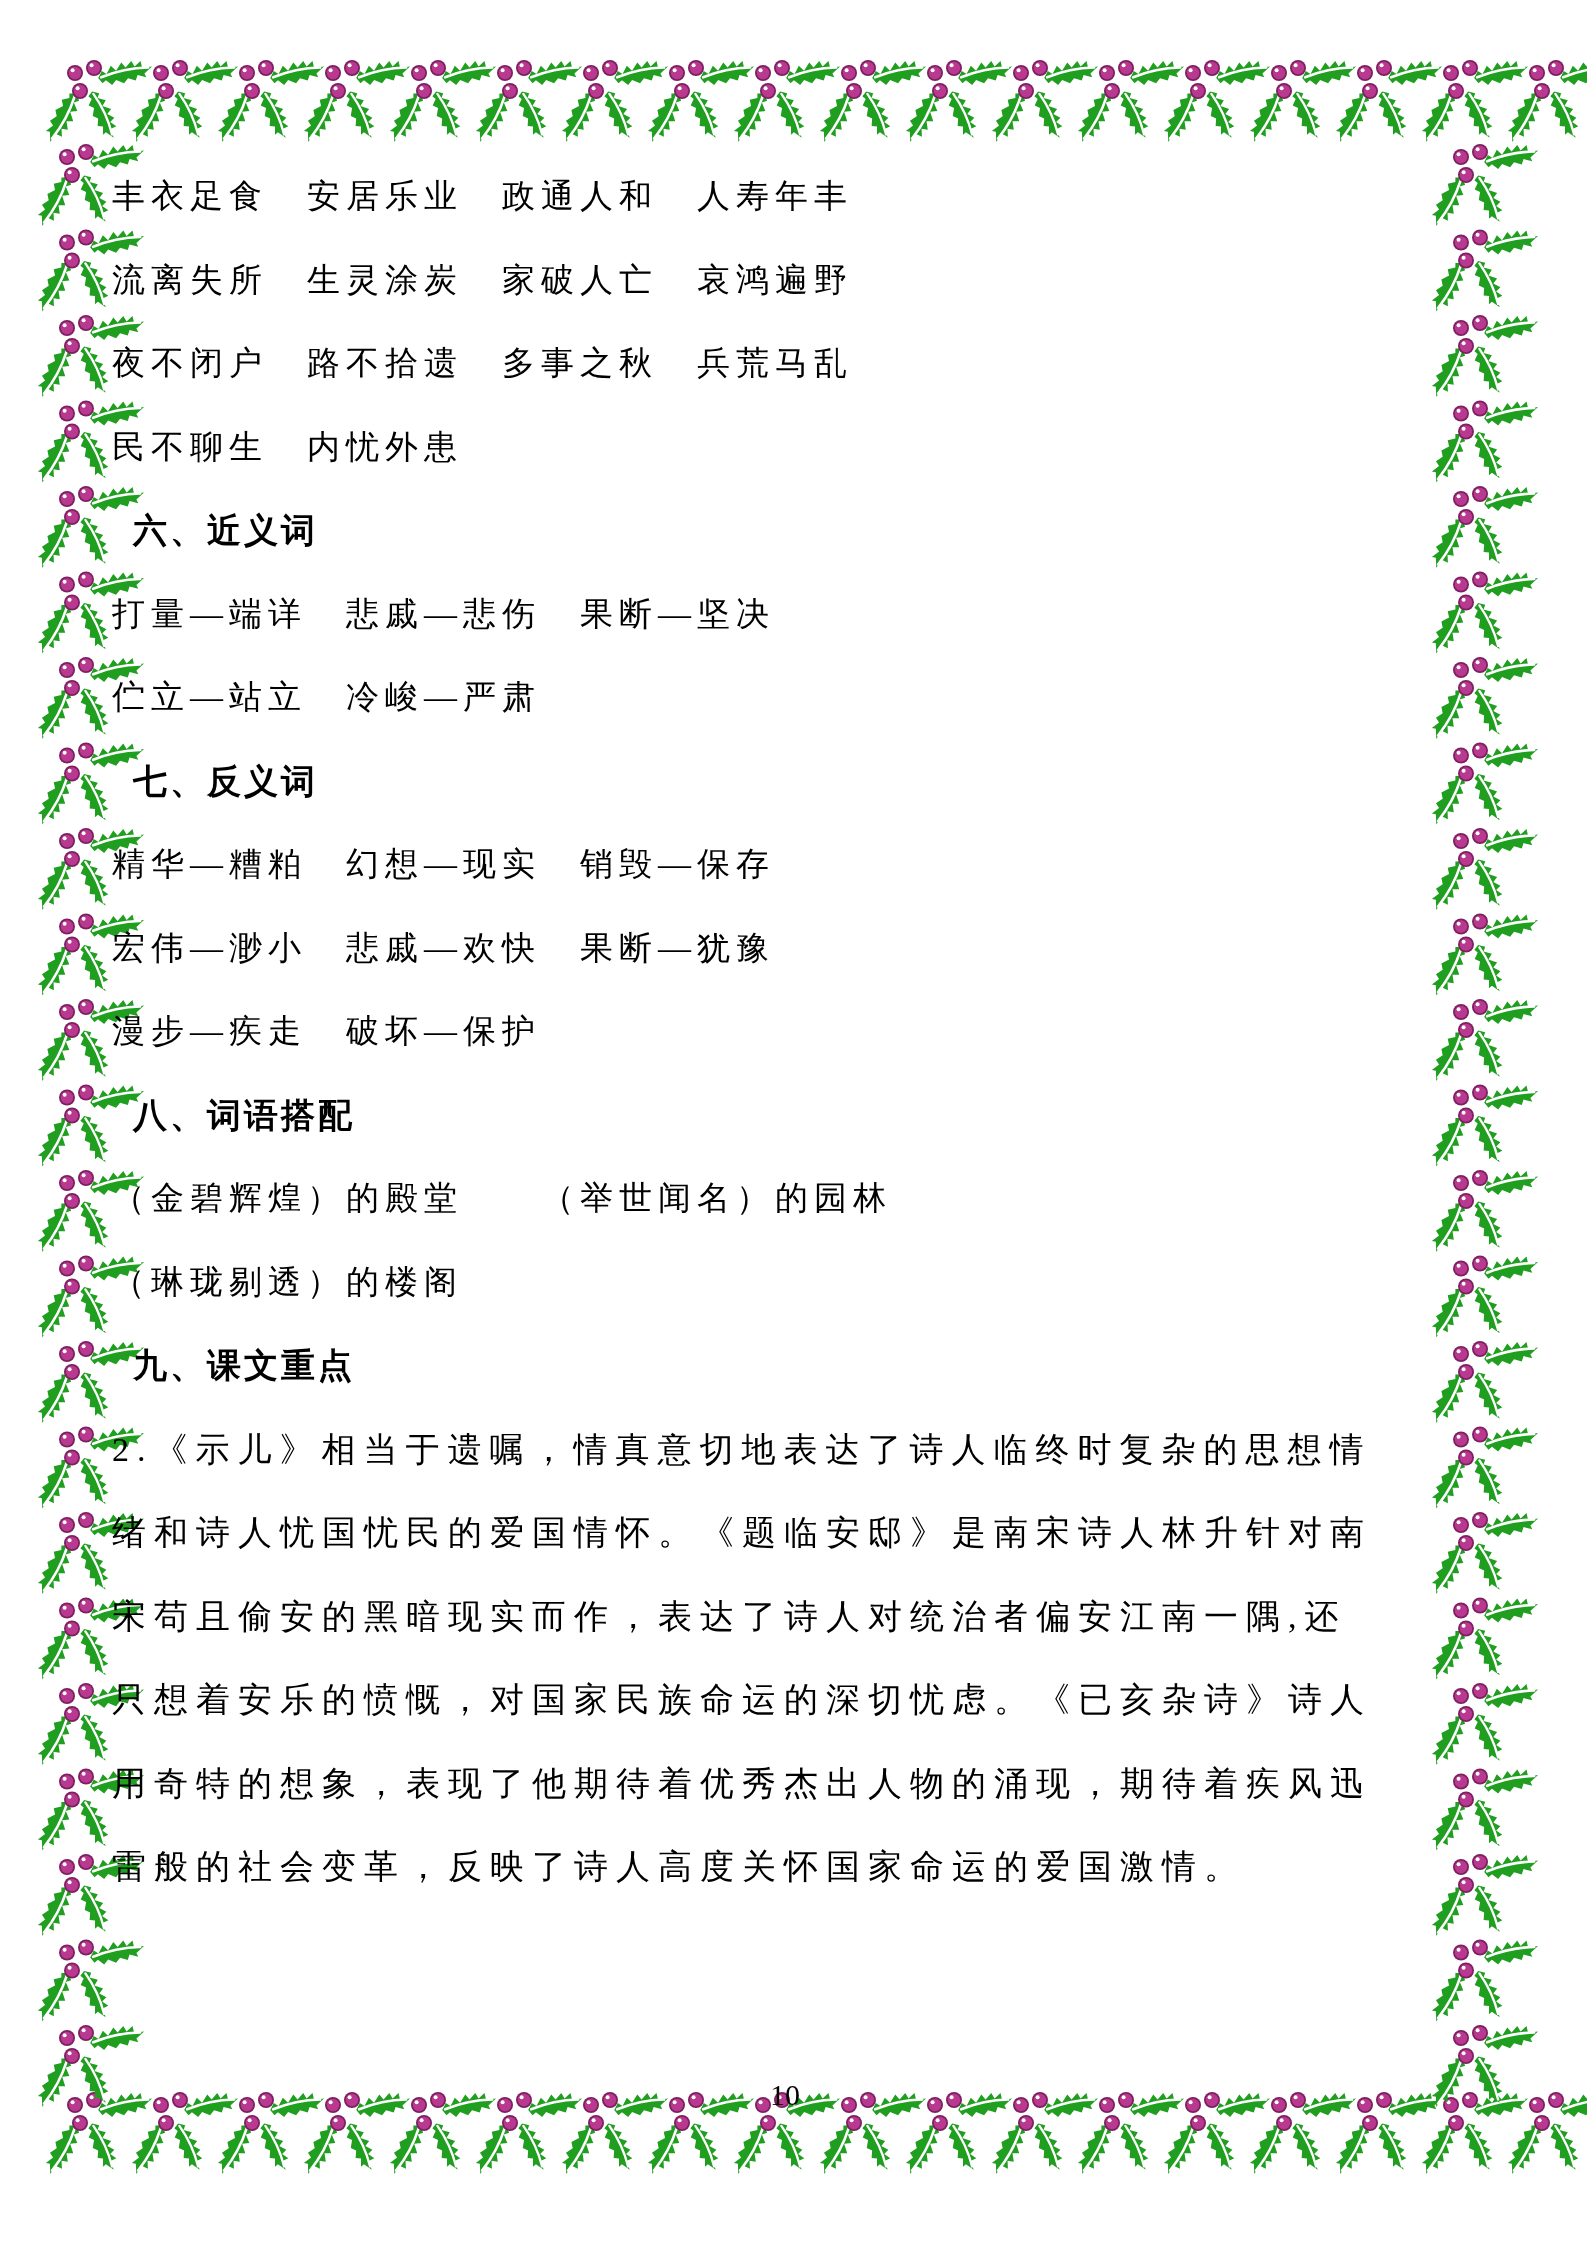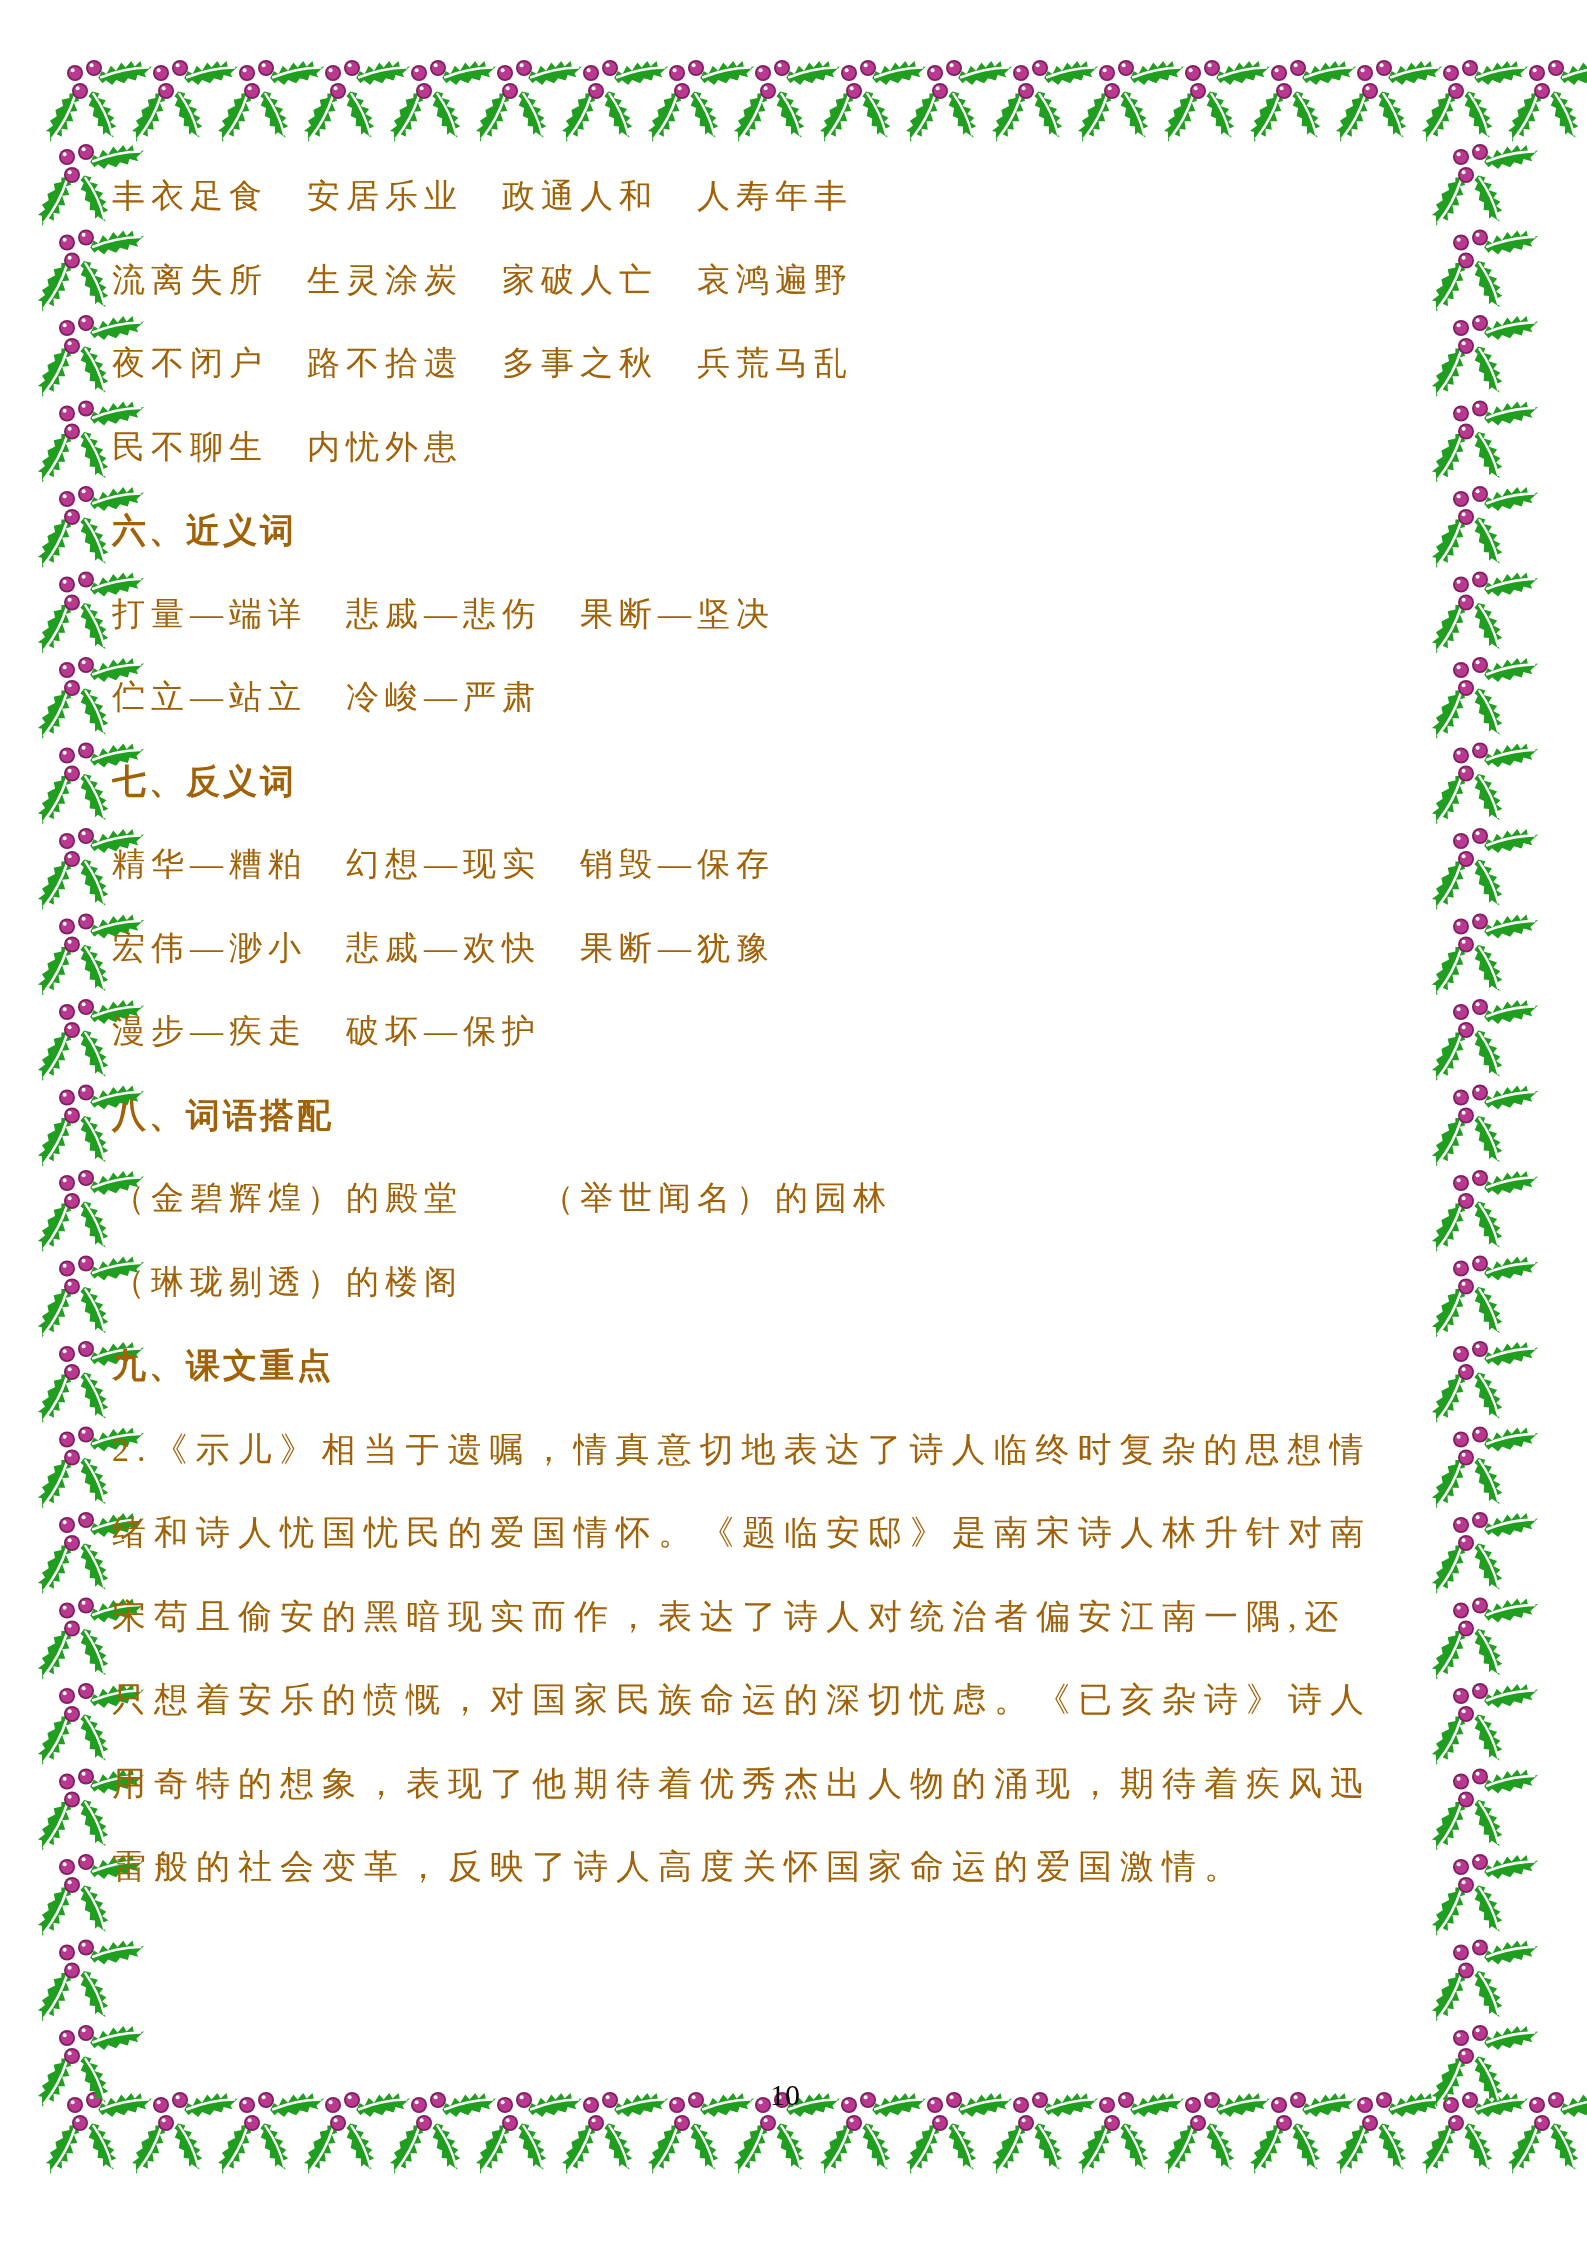--- a/index.html
+++ b/index.html
@@ -16,26 +16,27 @@
     position:absolute;
     left:112px;top:155px;
     width:1284px;
   }
   .line{
     height:83.5px;
     line-height:83.5px;
     font-size:33px;
     letter-spacing:6px;
     white-space:pre;
-    color:#a16207;
+    color:#000000;
   }
   .heading{
     font-size:34px;
     font-weight:bold;
     letter-spacing:3px;
+    margin-left:21px;
   }
   .pline{
     font-size:34px;
     letter-spacing:8px;
   }
   .pagenum{
     position:absolute;
     left:770px;top:2080px;
     font-size:30px;
     line-height:30px;

